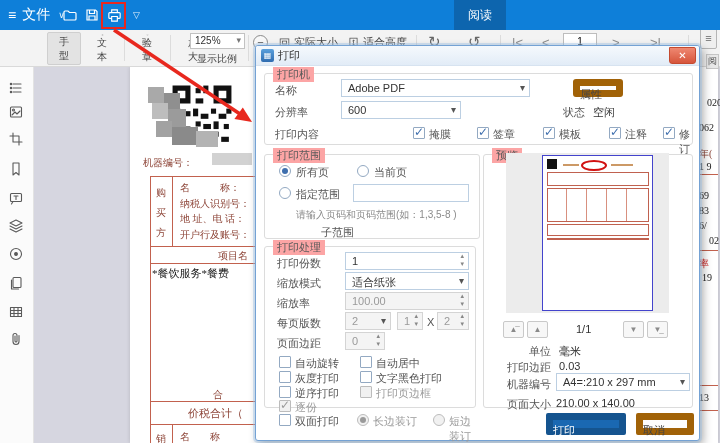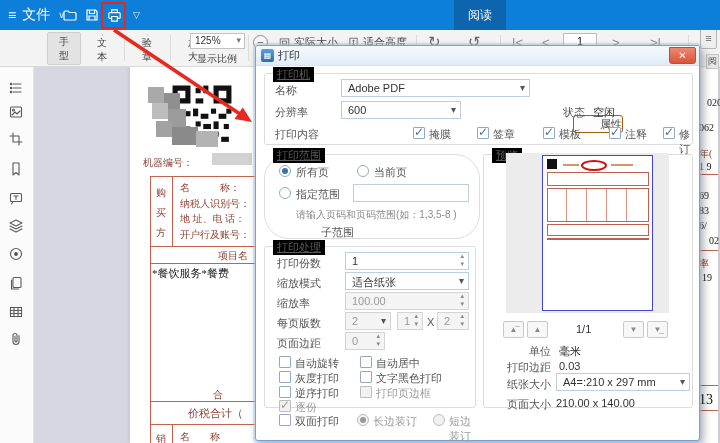--- a/index.html
+++ b/index.html
@@ -45,42 +45,42 @@
   
   #print-redbox { left:101px; top:2px; width:25px; height:27px; border:2px solid #e8281e; z-index:6; }
   #arrow-svg { left:0; top:0; width:720px; height:443px; z-index:6; pointer-events:none; }
 
   
   #dialog { left:255px; top:45px; width:445px; height:396px; background:#fff; border:1px solid #74a2d4; border-radius:3px; z-index:10; box-shadow:0 0 0 2px rgba(160,195,230,.45), 3px 4px 10px rgba(0,0,0,.35); }
   #dlg-titlebar { left:0; top:0; width:443px; height:20px; background:linear-gradient(#f5f9fd,#e2ecf7); border-bottom:1px solid #d7e3f0; border-radius:2px 2px 0 0; display:flex; align-items:center; padding-left:5px; gap:4px; font-size:11px; color:#333; }
   .dlg-appicon { width:13px; height:13px; background:linear-gradient(#5aa0dc,#2f6cb0); border-radius:2px; color:#fff; font-size:8px; line-height:13px; text-align:center; }
   #dlg-close { left:413px; top:1px; width:27px; height:17px; background:linear-gradient(#ef8871,#d6553c); border:1px solid #c44a30; border-radius:0 2px 3px 3px; color:#fff; font-size:10px; font-weight:bold; text-align:center; line-height:15px; }
   .gbox { position:absolute; border:1px solid #dcdcdc; border-radius:3px; }
-  .gbox > .legend { position:absolute; top:-7px; left:8px; background:#000000; padding:0 4px; color:#5a5a5a;text-decoration:underline; }
+  .gbox > .legend { position:absolute; top:-7px; left:8px; background:#fca5a5; padding:0 4px; color:#5a5a5a; }
   .lbl { position:absolute; color:#555; }
   .val { position:absolute; color:#333; }
   .dd { position:absolute; height:18px; border:1px solid #bccfe2; background:#fff; padding:2px 16px 0 6px; color:#333; }
   .dd::after { content:"▾"; position:absolute; right:4px; top:2px; color:#555; font-size:10px; }
   .spin { position:absolute; height:18px; border:1px solid #bccfe2; background:#fff; padding:2px 16px 0 6px; color:#333; }
   .spin::before { content:"▴"; position:absolute; right:4px; top:-1px; color:#888; font-size:7px; }
   .spin::after { content:"▾"; position:absolute; right:4px; top:7px; color:#888; font-size:7px; }
   .dis { background:#f4f4f4 !important; color:#9a9a9a !important; border-color:#d4d4d4 !important; }
   .txt-input { position:absolute; height:18px; border:1px solid #bccfe2; background:#fff; }
   .cb { position:absolute; width:12px; height:12px; border:1px solid #93a9c2; background:#fff; border-radius:1px; }
   .cb.checked::after { content:"✓"; position:absolute; left:0px; top:-3px; color:#3f6fae; font-size:12px; font-weight:bold; }
   .cb.dis-box { border-color:#bcbcbc; background:#f1f1f1; }
   .cb.dis-box.checked::after { color:#9a9a9a; }
   .rb { position:absolute; width:12px; height:12px; border:1px solid #93a9c2; border-radius:50%; background:#fff; }
   .rb.sel::after { content:""; position:absolute; left:2px; top:2px; width:6px; height:6px; border-radius:50%; background:#3f6fae; }
   .rb.dis-box { border-color:#bcbcbc; background:#f1f1f1; }
   .rb.dis-box.sel::after { background:#9a9a9a; }
   .cb-lab { position:absolute; color:#555; }
   .cb-lab.dim { color:#9a9a9a; }
   .hint { color:#8b8b8b; }
-  .btn { position:absolute; border:1px solid #a16207; background:#fdfdfd; border-radius:2px; text-align:right; color:#444;margin-top:36px; }
+  .btn { position:absolute; border:7px solid #a16207; background:#fdfdfd; border-radius:2px; text-align:left; color:#444; }
   .btn-primary { background:#1a68b2; border-color:#15548f; color:#fff; }
   .navbtn { position:absolute; width:21px; height:17px; border:1px solid #c9c9c9; background:#f7f7f7; border-radius:2px; color:#8a8a8a; font-size:8px; text-align:center; line-height:16px; }
   
   #pv-backdrop { left:250px; top:107px; width:163px; height:160px; background:#ececec; }
   #pv-page { left:286px; top:109px; width:111px; height:156px; background:#fff; border:1px solid #4444cc; }
   .pv-el { position:absolute; }
 </style>
 </head>
 <body>
 
@@ -307,21 +307,21 @@
     <div class="abs inv-black" style="left:569px;top:94px;font-size:10px;">1 9</div>
     <div class="abs inv-line" style="left:569px;top:107px;width:19px;height:1px;"></div>
     <div class="abs inv-black" style="left:569px;top:123px;font-size:10px;">69</div>
     <div class="abs inv-black" style="left:569px;top:138px;font-size:10px;">83</div>
     <div class="abs inv-black" style="left:569px;top:153px;font-size:10px;">6/</div>
     <div class="abs inv-black" style="left:569px;top:168px;font-size:10px;padding-left:10px;">02</div>
     <div class="abs inv-line" style="left:569px;top:183px;width:19px;height:1px;"></div>
     <div class="abs" style="left:569px;top:190px;font-size:10px;color:#cc2222;">率</div>
     <div class="abs inv-black" style="left:572px;top:205px;font-size:10px;text-align:center;">19</div>
     <div class="abs inv-line" style="left:569px;top:318px;width:19px;height:1px;"></div>
-    <div class="abs inv-black" style="left:569px;top:325px;font-size:14px;">13</div>
+    <div class="abs inv-black" style="left:569px;top:325px;font-size:10px;">13</div>
     <div class="abs inv-line" style="left:569px;top:343px;width:19px;height:1px;"></div>
   </div>
 
   <svg id="arrow-svg" class="abs">
     <line x1="114" y1="30" x2="240" y2="114" stroke="#e8281e" stroke-width="3.5"></line>
     <polygon points="252,122 234.4,118.9 242.8,107.4" fill="#e8281e"></polygon>
   </svg>
 
   <div id="dialog" class="abs">
     <div id="dlg-titlebar" class="abs">
@@ -345,21 +345,21 @@
       <span class="cb checked" style="left:212px;top:53px;"></span>
       <span class="cb-lab" style="left:228px;top:53px;">签章</span>
       <span class="cb checked" style="left:278px;top:53px;"></span>
       <span class="cb-lab" style="left:294px;top:53px;">模板</span>
       <span class="cb checked" style="left:344px;top:53px;"></span>
       <span class="cb-lab" style="left:360px;top:53px;">注释</span>
       <span class="cb checked" style="left:398px;top:53px;"></span>
       <span class="cb-lab" style="left:414px;top:53px;">修订</span>
     </div>
 
-    <div class="gbox" style="left:8px;top:108px;width:216px;height:85px;border-radius:25px;">
+    <div class="gbox" style="left:8px;top:108px;width:216px;height:85px;">
       <span class="legend">打印范围</span>
       <span class="rb sel" style="left:14px;top:10px;"></span>
       <span class="cb-lab" style="left:31px;top:10px;">所有页</span>
       <span class="rb" style="left:92px;top:10px;"></span>
       <span class="cb-lab" style="left:109px;top:10px;">当前页</span>
       <span class="rb" style="left:14px;top:32px;"></span>
       <span class="cb-lab" style="left:31px;top:32px;">指定范围</span>
       <input class="txt-input" style="left: 88px; top: 29px; width: 116px;">
       <span class="lbl hint" style="left:31px;top:53px;font-size:10px;">请输入页码和页码范围(如：1,3,5-8 )</span>
       <span class="lbl" style="left:56px;top:70px;">子范围</span>
@@ -419,21 +419,21 @@
     </div>
     <div class="navbtn" style="left:247px;top:275px;">▲̅</div>
     <div class="navbtn" style="left:271px;top:275px;">▲</div>
     <span class="val" style="left:320px;top:277px;">1/1</span>
     <div class="navbtn" style="left:367px;top:275px;">▼</div>
     <div class="navbtn" style="left:391px;top:275px;">▼̲</div>
     <span class="lbl" style="left:273px;top:298px;">单位</span>
     <span class="val" style="left:303px;top:298px;">毫米</span>
     <span class="lbl" style="left:251px;top:314px;">打印边距</span>
     <span class="val" style="left:303px;top:314px;">0.03</span>
-    <span class="lbl" style="left:251px;top:331px;">纸张大小</span>
+    <span class="lbl" style="left:251px;top:331px;">机器编号</span>
     <div class="dd" style="left:300px;top:327px;width:134px;"><span>A4=:210 x 297 mm</span></div>
     <span class="lbl" style="left:251px;top:351px;">页面大小</span>
     <span class="val" style="left:300px;top:351px;">210.00 x 140.00</span>
 
     <div class="btn btn-primary" style="left:290px;top:367px;width:80px;height:22px;line-height:21px;"><span>打印</span></div>
     <div class="btn" style="left:380px;top:367px;width:58px;height:22px;line-height:21px;"><span>取消</span></div>
   </div>
 
 </div>
 

